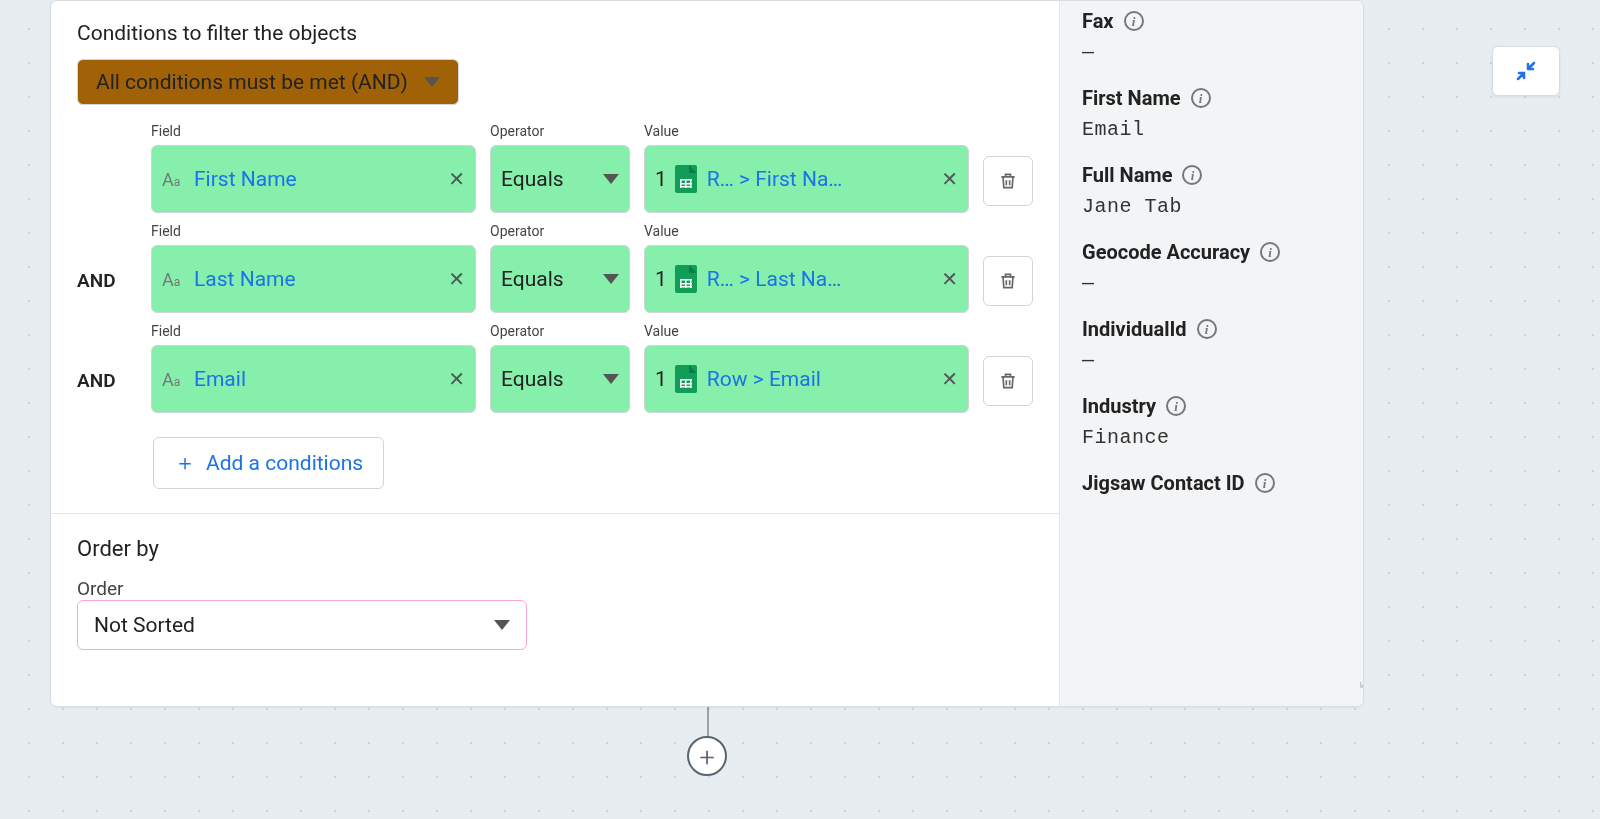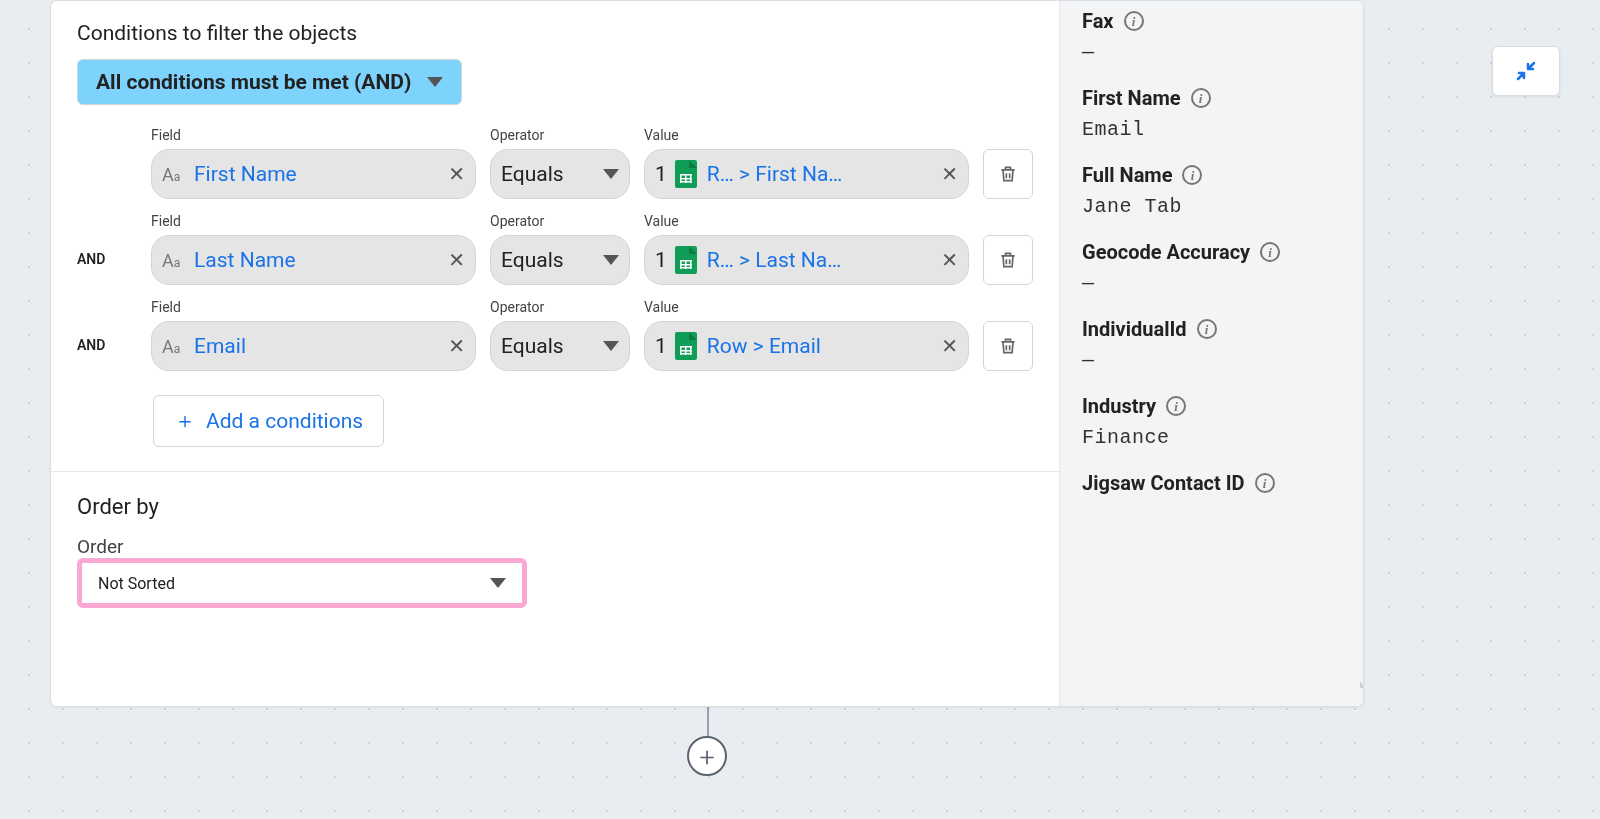--- a/index.html
+++ b/index.html
@@ -30,41 +30,40 @@
     overflow:hidden;
   }
   .card-main { flex:1 1 auto; padding: 0px 0 1px 0; }
 
   .section { padding: 0 26px 0 26px; }
   .section-title { font-size: 21px; color:#222; margin-bottom: 14px; font-weight:400;}
   .conditions-select {
     display:inline-flex; align-items:center; gap: 10px;
     border:1px solid #cfd5db; border-radius:6px;
     padding: 10px 18px; font-size:21px; color:#222;
-    background:#7dd3fc;
-    font-weight:bold;
+    background:#a16207;
   }
   .caret-down {
     width:0;height:0;border-left:8px solid transparent;border-right:8px solid transparent;border-top:10px solid #555;
     margin-left:6px;
   }
 
   .rows { padding: 18px 26px 0 26px; }
   .row {
     display:grid;
     grid-template-columns: 60px 325px 140px 325px 50px;
     column-gap: 14px;
     align-items:end;
     margin-bottom: 10px;
   }
-  .row .and-label { font-size:14px; font-weight:600; color:#222; align-self:center; padding-top:24px;}
+  .row .and-label { font-size:19px; font-weight:600; color:#222; align-self:center; padding-top:24px;}
   .lbl { font-size:14px; color:#444; margin-bottom:6px; font-weight:400;}
   .input-box {
-    border:1px solid #cfd5db; border-radius:18px; background:#e5e5e5;
-    height:50px; display:flex; align-items:center; padding:0 10px;
+    border:1px solid #cfd5db; border-radius:6px; background:#86efac;
+    height:68px; display:flex; align-items:center; padding:0 10px;
     font-size:21px; color:#222;
     position:relative;
   }
   .field-link { color:#1a73e8; }
   .A-icon { width:24px; display:inline-block; font-size:18px; color:#777; margin-right:8px;}
   .x-clear { margin-left:auto; color:#555; font-size:20px; cursor:pointer;}
   .op-box .caret-down{ margin-left:auto;}
   .value-box .num { margin-right:8px;}
   .sheet-icon {
     width:22px;height:28px;background:#0f9d58;border-radius:2px;position:relative;margin-right:10px;flex:none;
@@ -95,21 +94,21 @@
     padding: 10px 20px; font-size:21px; color:#1a73e8;
   }
   .plus{ font-size:22px; color:#1a73e8; font-weight:400;}
 
   .hr { border-top:1px solid #e4e7ea; margin-top: 24px; }
 
   .order-sec { padding: 22px 26px 30px 26px;}
   .order-title{ font-size:22px; font-weight:400; color:#222; margin-bottom:16px;}
   .order-sub{ font-size:19px; color:#444; margin-bottom:0;}
   .order-select{
-    width:450px; height:50px; border:5px solid #f9a8d4; border-radius:6px; display:flex; align-items:center; padding:0 16px; font-size:16px; color:#222;
+    width:450px; height:50px; border:1px solid #f9a8d4; border-radius:6px; display:flex; align-items:center; padding:0 16px; font-size:21px; color:#222;
   }
   .order-select .caret-down{margin-left:auto;}
 
   
   .side {
     width: 330px; flex:none; background:#f2f4f6; border-left:1px solid #e4e7ea;
     padding: 8px 22px 0 22px; position:relative; overflow:hidden;
   }
   .side::after{
     content:""; position:absolute; left:0; right:0; bottom:0; height:60px;

